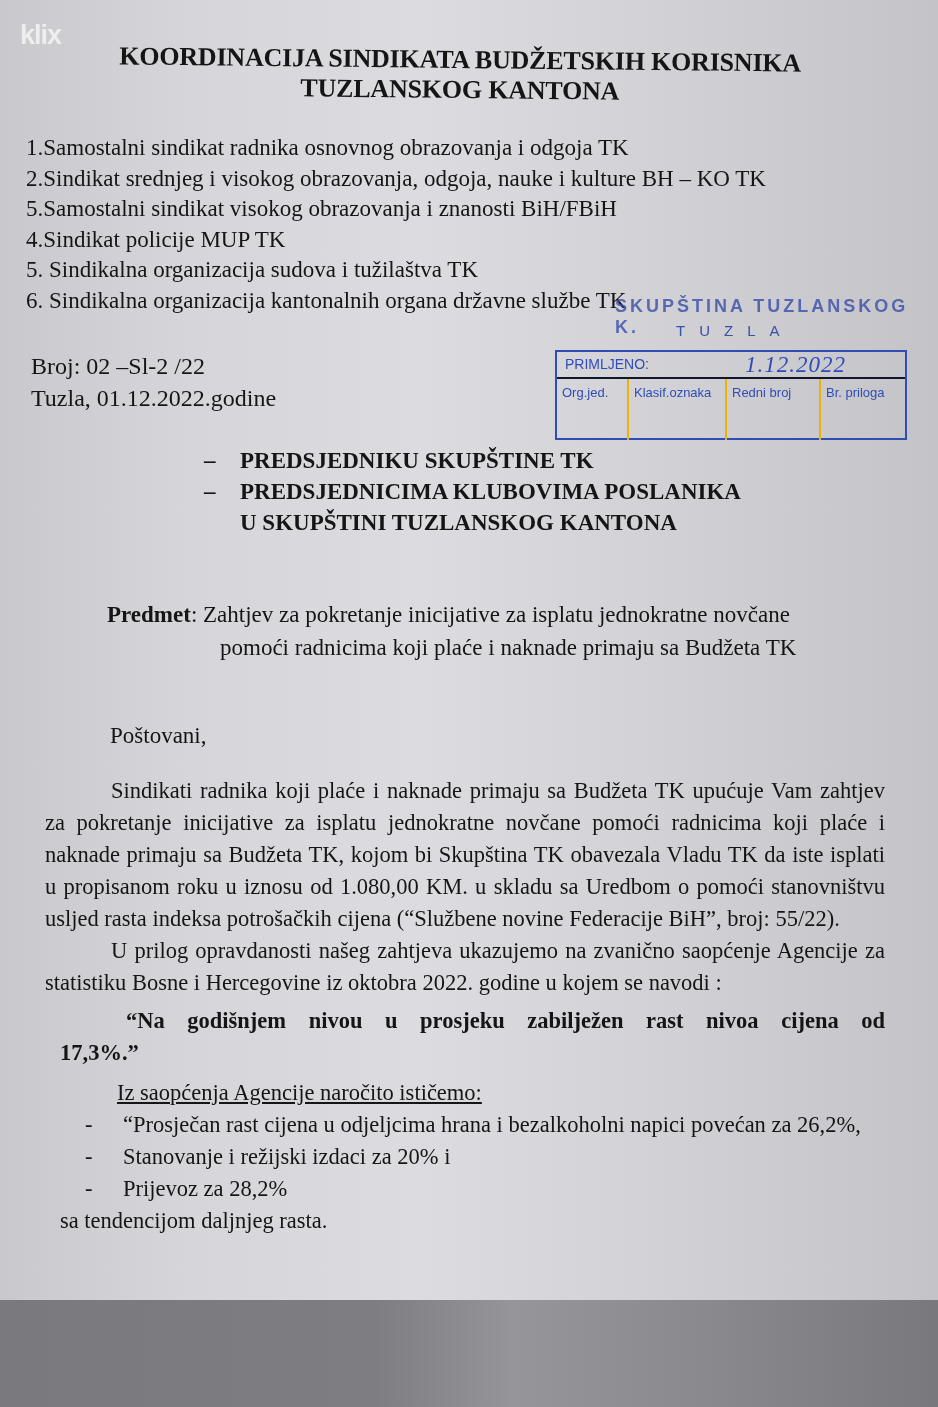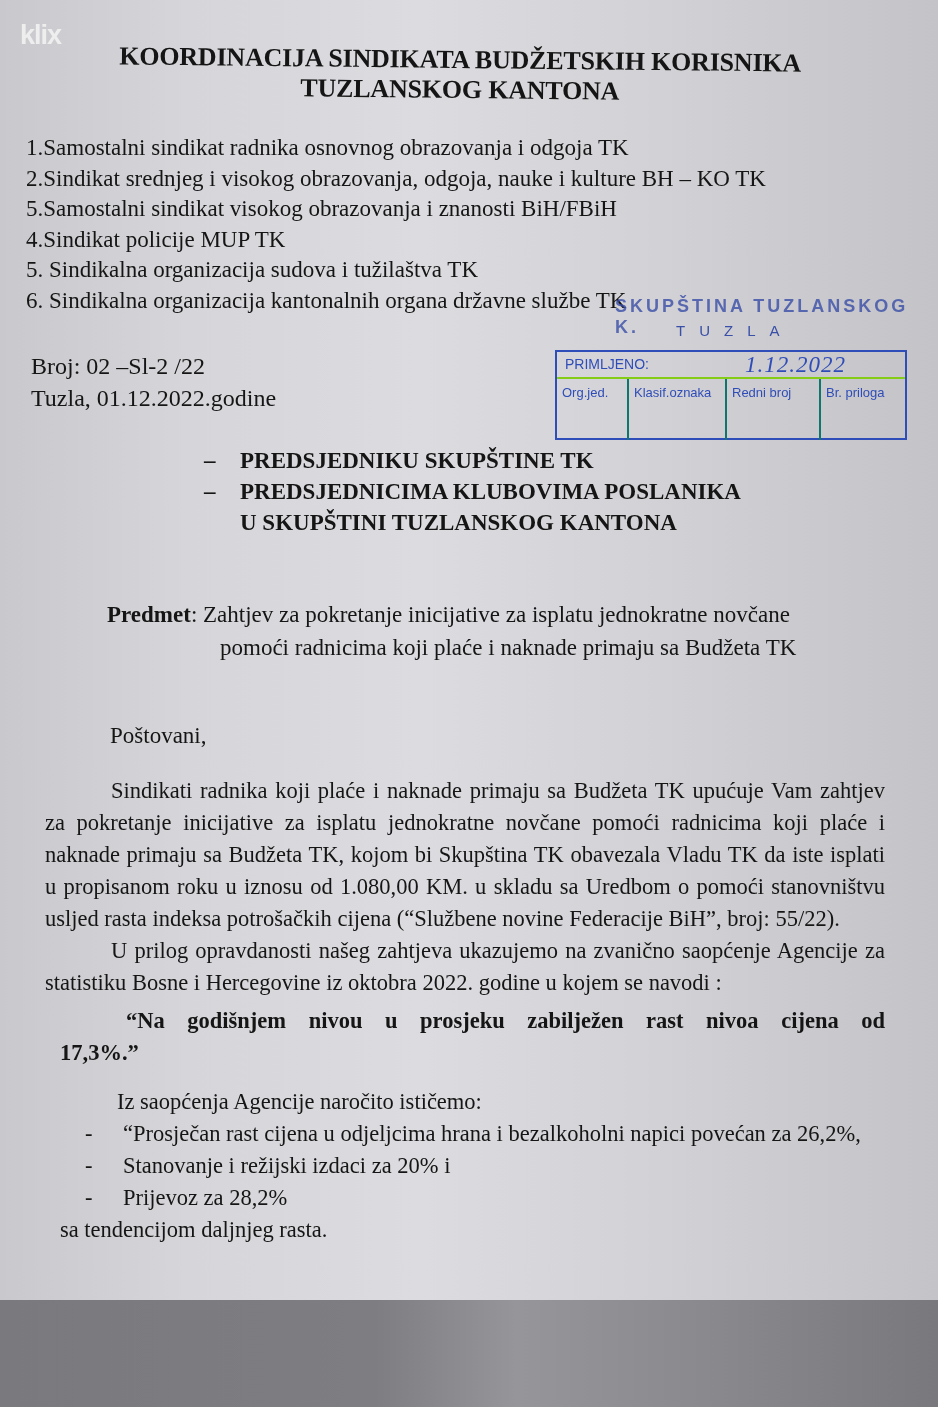--- a/index.html
+++ b/index.html
@@ -29,41 +29,41 @@
   }
   .stamp-city {
     position:absolute; left:676px; top:322px; font-family:"Liberation Sans", sans-serif;
     color:#3a4fa8; font-size:15px; letter-spacing:14px;text-align:right;
   }
   .stamp-box {
     position:absolute; left:555px; top:350px; width:352px; height:90px;
     border:2px solid #2f4db8; box-sizing:border-box; font-family:"Liberation Sans", sans-serif;
     color:#2f4db8;
   }
-  .stamp-row1 { height:25px; border-bottom:2px solid #84cc16; position:relative; }
+  .stamp-row1 { height:25px; border-bottom:2px solid #0f172a; position:relative; }
   .stamp-row1 .lbl { position:absolute; left:8px; top:4px; font-size:14px; }
   .stamp-row1 .date { position:absolute; left:188px; top:0px; font-size:23px; font-style:italic; font-family:"Liberation Serif", serif; letter-spacing:1px; }
   .stamp-grid { display:grid; grid-template-columns:72px 98px 94px 1fr; height:61px; }
-  .stamp-grid > div { border-right:2px solid #0f766e; font-size:13px; padding:6px 0 0 5px; white-space:nowrap; overflow:hidden; }
+  .stamp-grid > div { border-right:2px solid #eab308; font-size:13px; padding:6px 0 0 5px; white-space:nowrap; overflow:hidden; }
   .stamp-grid > div:last-child { border-right:none; }
   .ref { position:absolute; left:31px; top:350px; font-size:24px; line-height:32px; }
   .recipients { position:absolute; left:204px; top:445px; font-weight:bold; font-size:23px; line-height:31px; }
   .recipients .r { display:flex; }
   .recipients .dash { width:36px; }
   .subject { position:absolute; left:107px; top:598px; font-size:23px; line-height:33px; }
   .subject b { font-weight:bold; }
   .subject .cont { padding-left:113px; }
   .greeting { position:absolute; left:110px; top:723px; font-size:23px; }
   .body {
     position:absolute; left:45px; width:840px; top:775px; font-size:22.5px; line-height:32px;
     text-align:justify;
   }
   .body p { margin:0; text-indent:66px; }
   .body .quote { font-weight:bold; text-indent:66px; word-spacing:9px; margin-top:6px;margin-left:15px; }
-  .body .intro { margin-top:17px; padding-left:72px; text-indent:0; }
+  .body .intro { margin-top:8px; padding-left:72px; text-indent:0;text-decoration:underline; }
   .body ul { list-style:none; margin:0; padding:0 0 0 40px; }
   .body li { display:flex; }
   .body li .b { width:38px; flex:none; }
   .body .closing { text-indent:0; padding-left:15px; }
 </style>
 </head>
 <body>
 
 <div class="shade-bottom"></div>
 

